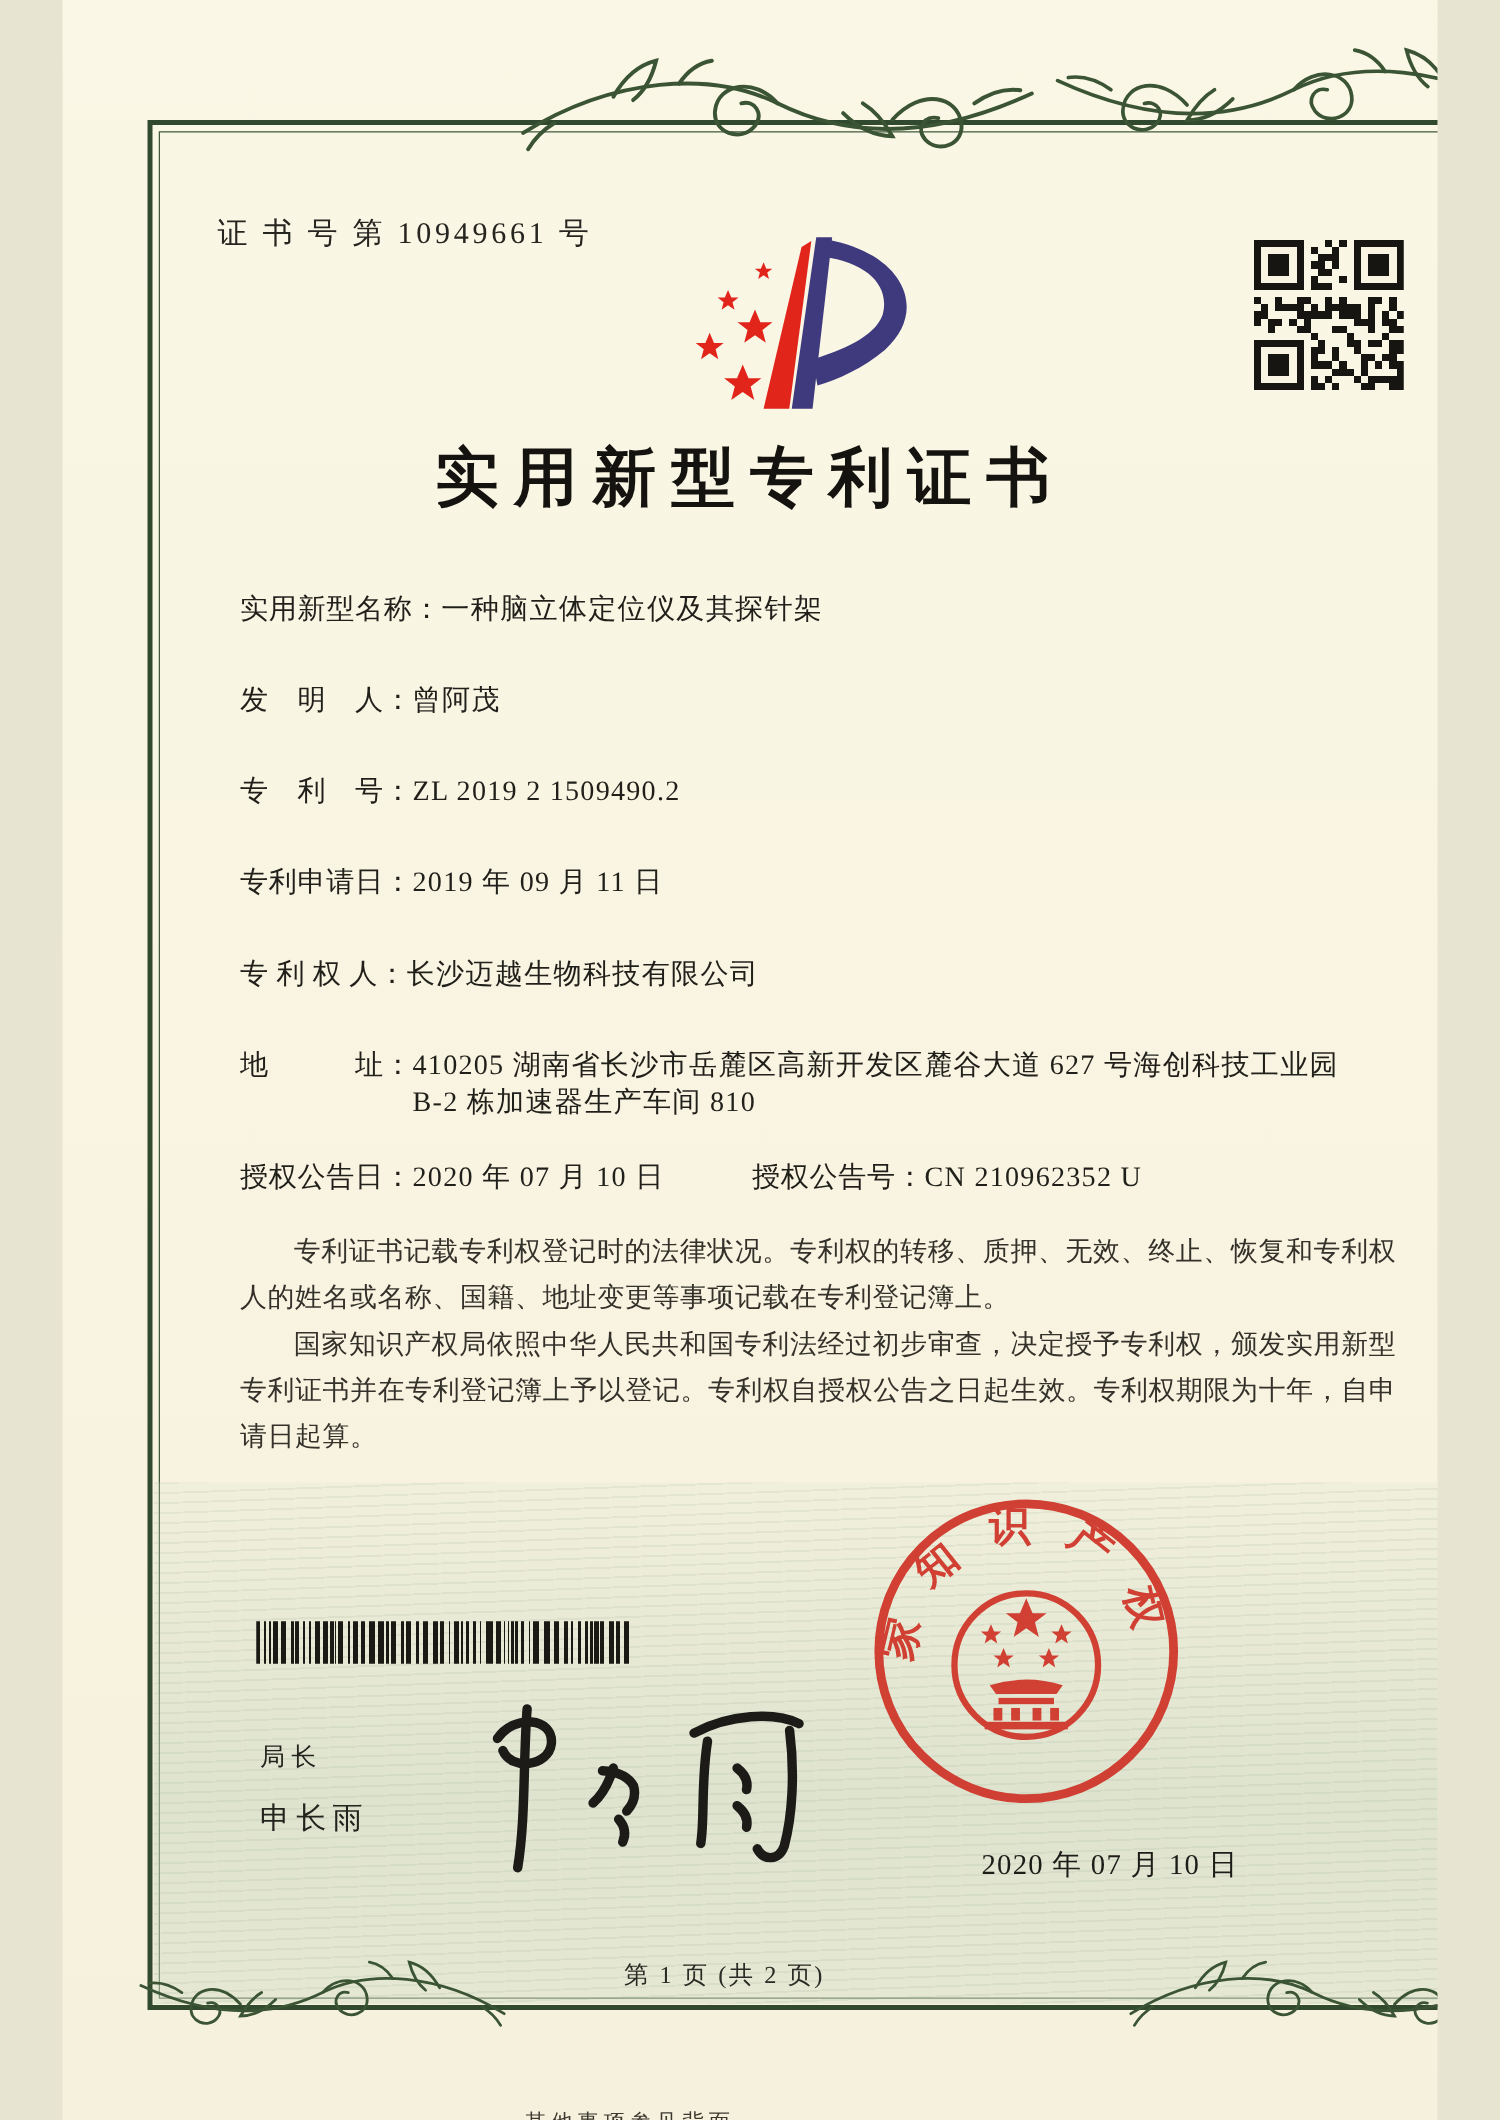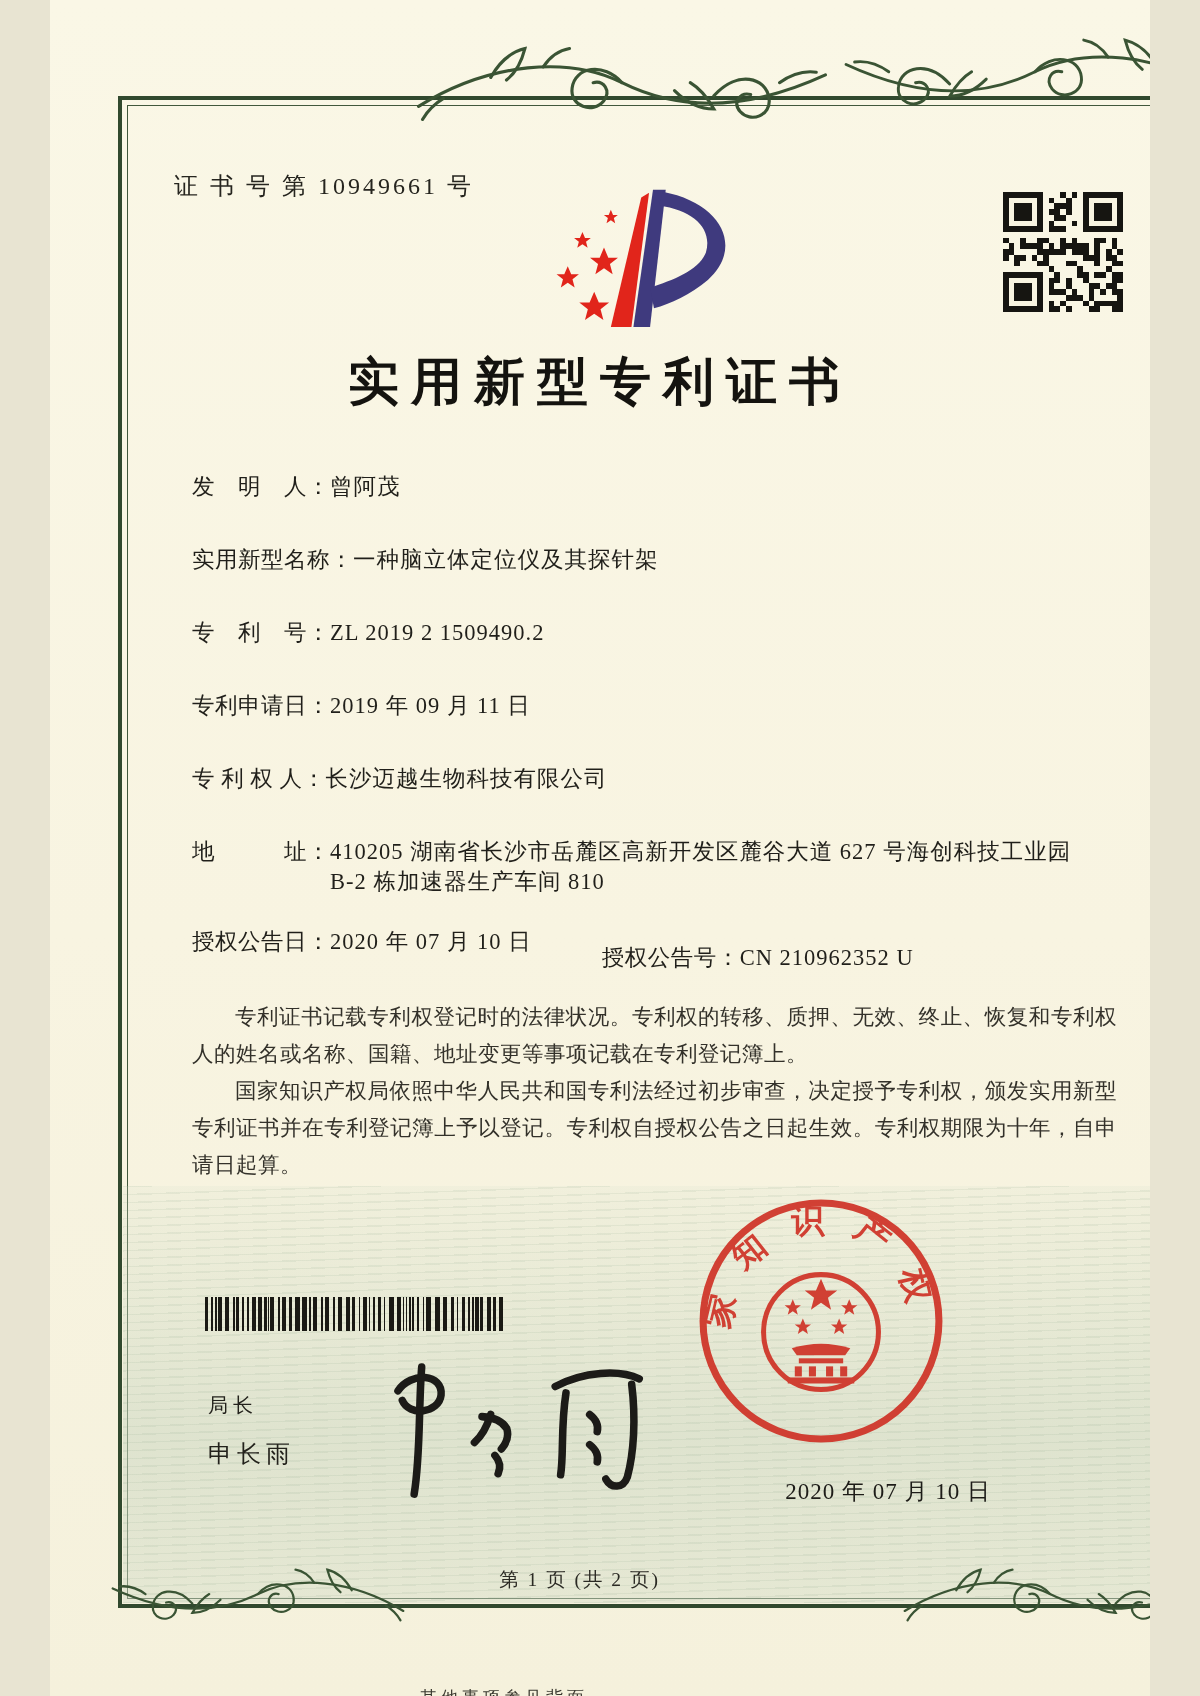--- a/index.html
+++ b/index.html
@@ -37,21 +37,21 @@
     font-size:51px; font-weight:bold; letter-spacing:12px; color:#14130f;
   }
   .fields {
     position:absolute; left:142px; top:472px; width:925px;
     font-size:22.5px; line-height:30px; color:#201f1a;
   }
   .field { display:flex; margin-bottom:43px; letter-spacing:.5px; }
   .field .flabel { flex:0 0 auto; white-space:pre; }
   .field .fvalue { flex:1 1 auto; max-width:750px; letter-spacing:1px; }
   .field.double { margin-bottom:0; }
-  .field.double .half2 { margin-left:70px;margin-top:16px; }
+  .field.double .half2 { margin-left:70px; }
   .paras {
     margin-top:26px; font-size:21.5px; line-height:37px; color:#33312a;
     text-align:justify; letter-spacing:.5px;
   }
   .paras p { text-indent:2em; }
   .barcode { position:absolute; left:155px; top:1297px; width:302px; height:34px; }
   .director-label { position:absolute; left:158px; top:1392px; font-size:20px; letter-spacing:5px; color:#23221c; }
   .director-name  { position:absolute; left:158px; top:1438px; font-size:24px; letter-spacing:5px; color:#23221c; }
   .signature { position:absolute; left:320px; top:1352px; width:280px; height:150px; }
   .seal { position:absolute; left:645px; top:1195px; width:252px; height:252px; opacity:.92; }
@@ -257,26 +257,26 @@
         <rect x="0" y="14" width="7" height="7" fill="#161511"></rect>
         <rect x="1" y="15" width="5" height="5" fill="#f8f4e1"></rect>
         <rect x="2" y="16" width="3" height="3" fill="#161511"></rect>
       </svg>
   </div>
 
   <div class="title">实用新型专利证书</div>
 
   <div class="fields">
     <div class="field">
+      <span class="flabel">实用新型名称：</span>
+      <span class="fvalue">一种脑立体定位仪及其探针架</span>
+    </div>
+    <div class="field">
       <span class="flabel">发　明　人：</span>
       <span class="fvalue">曾阿茂</span>
-    </div>
-    <div class="field">
-      <span class="flabel">实用新型名称：</span>
-      <span class="fvalue">一种脑立体定位仪及其探针架</span>
     </div>
     <div class="field">
       <span class="flabel">专　利　号：</span>
       <span class="fvalue">ZL 2019 2 1509490.2</span>
     </div>
     <div class="field">
       <span class="flabel">专利申请日：</span>
       <span class="fvalue">2019 年 09 月 11 日</span>
     </div>
     <div class="field">

